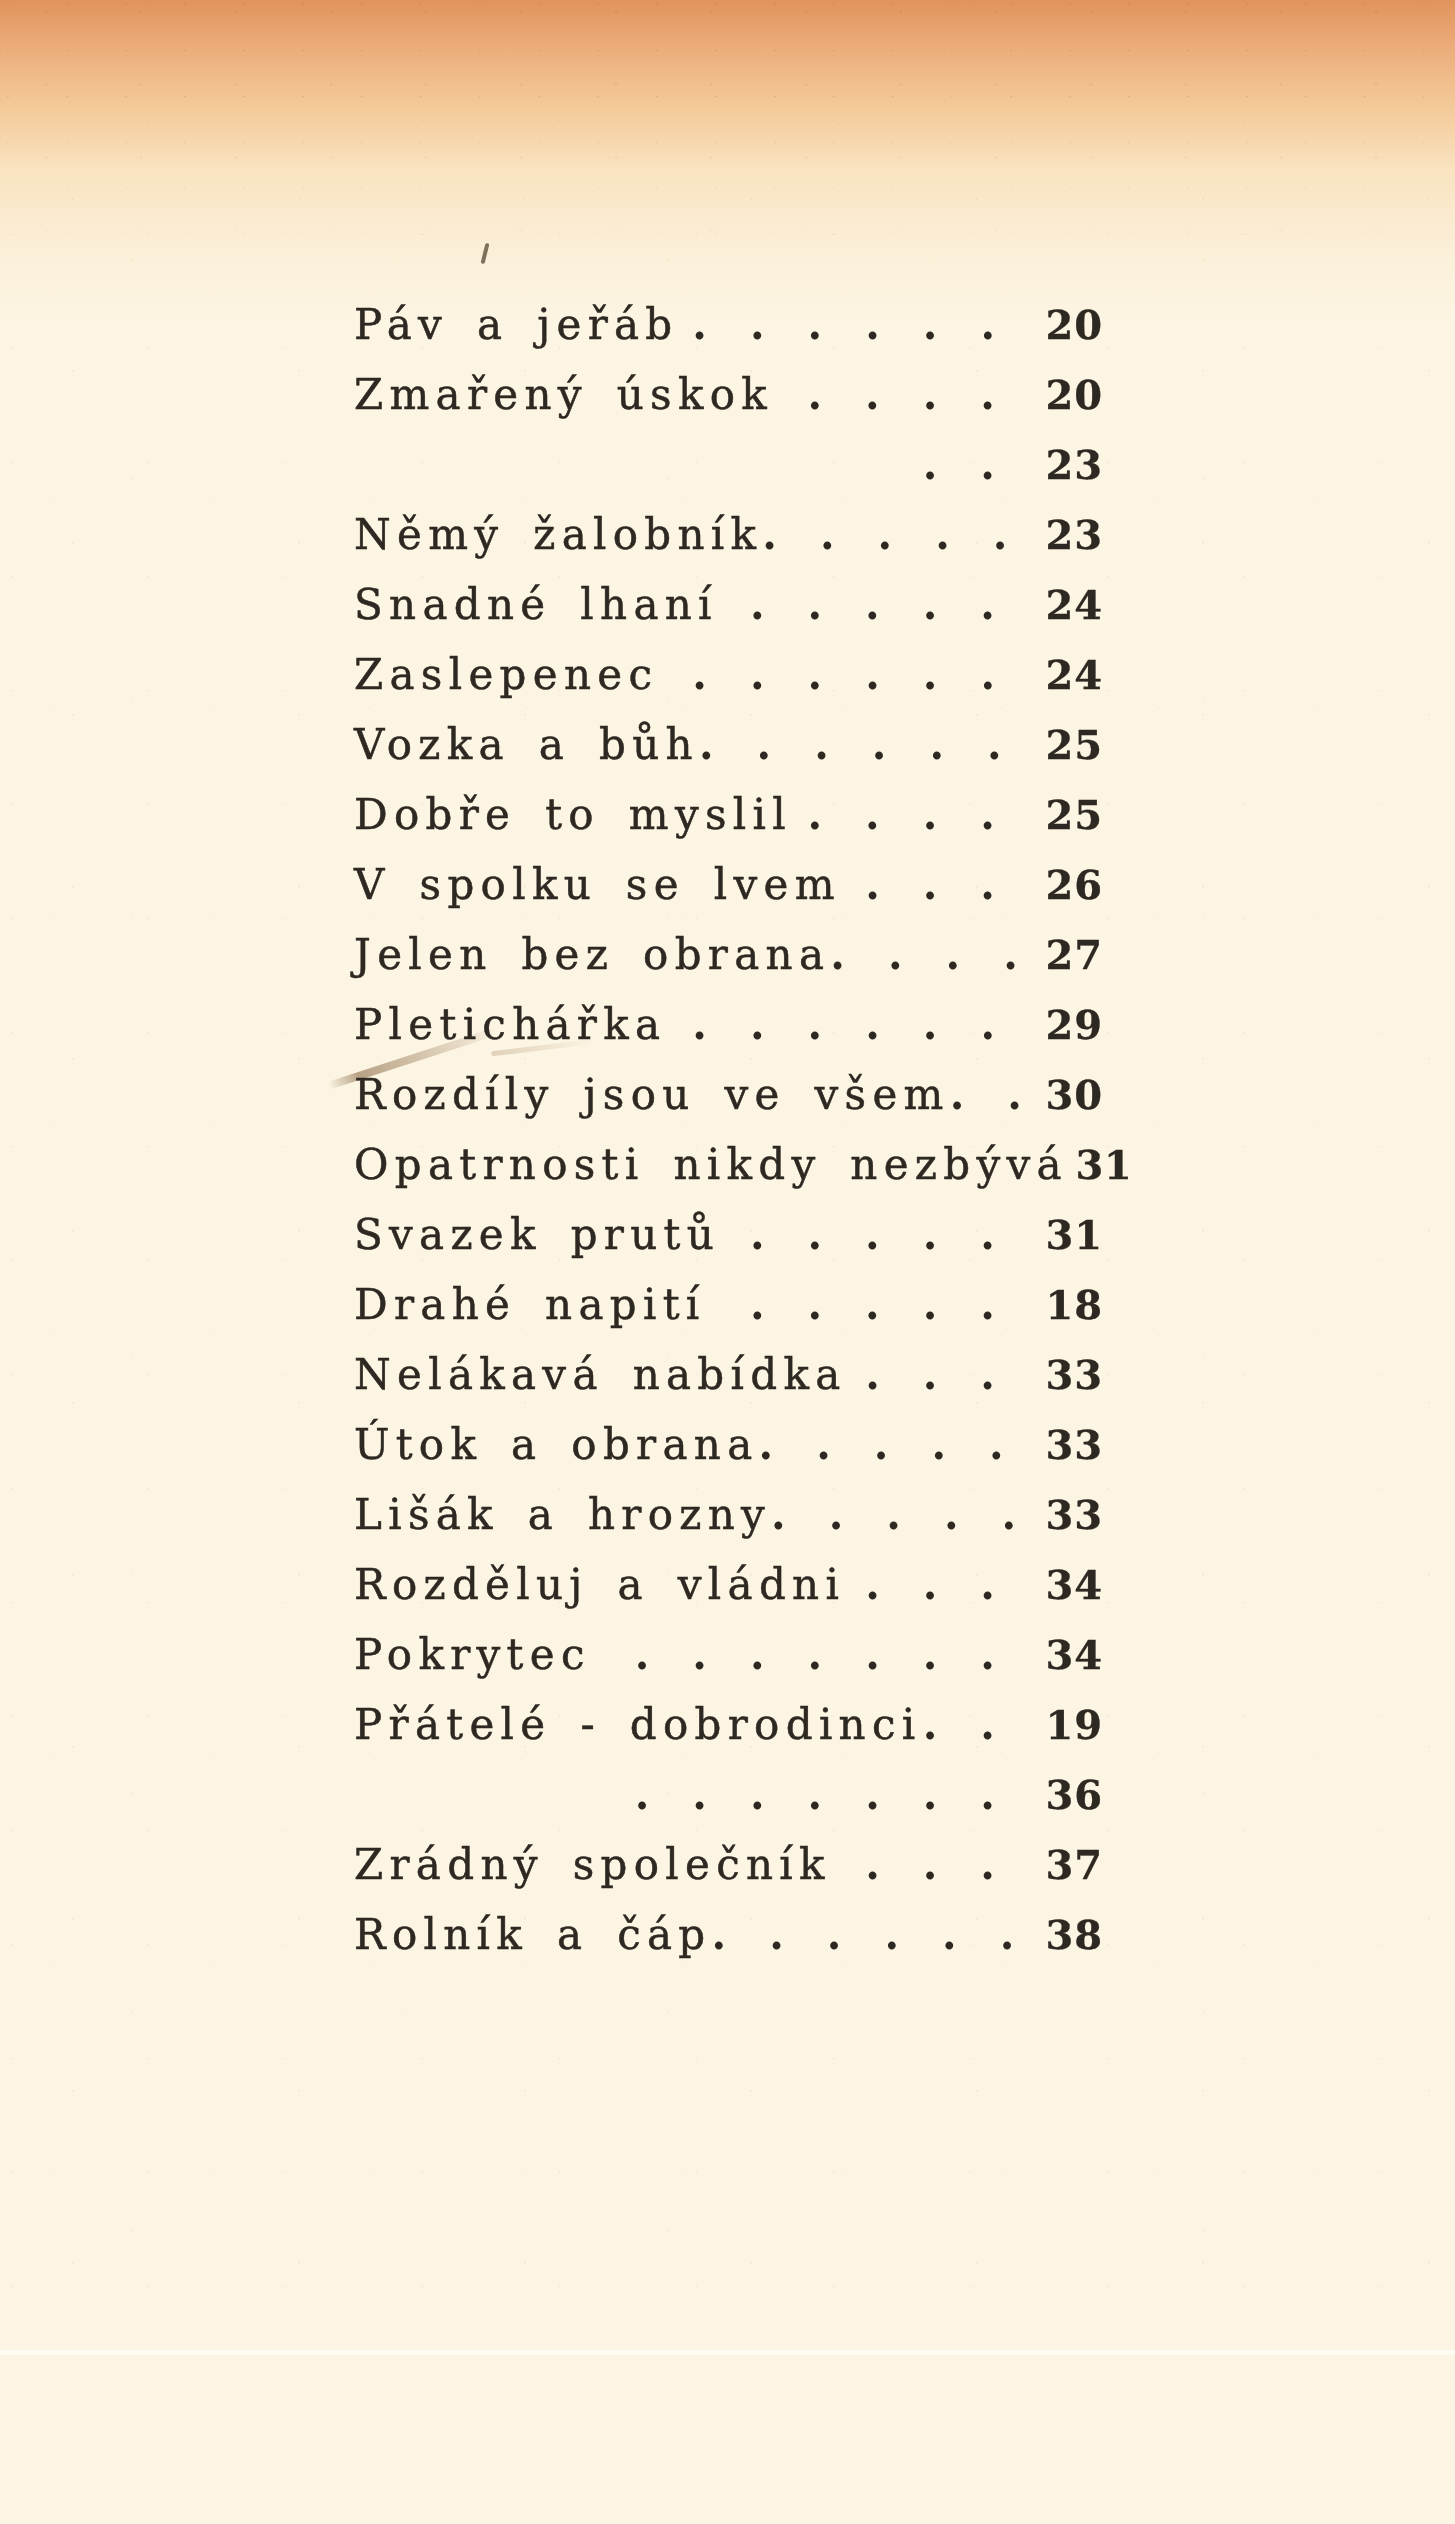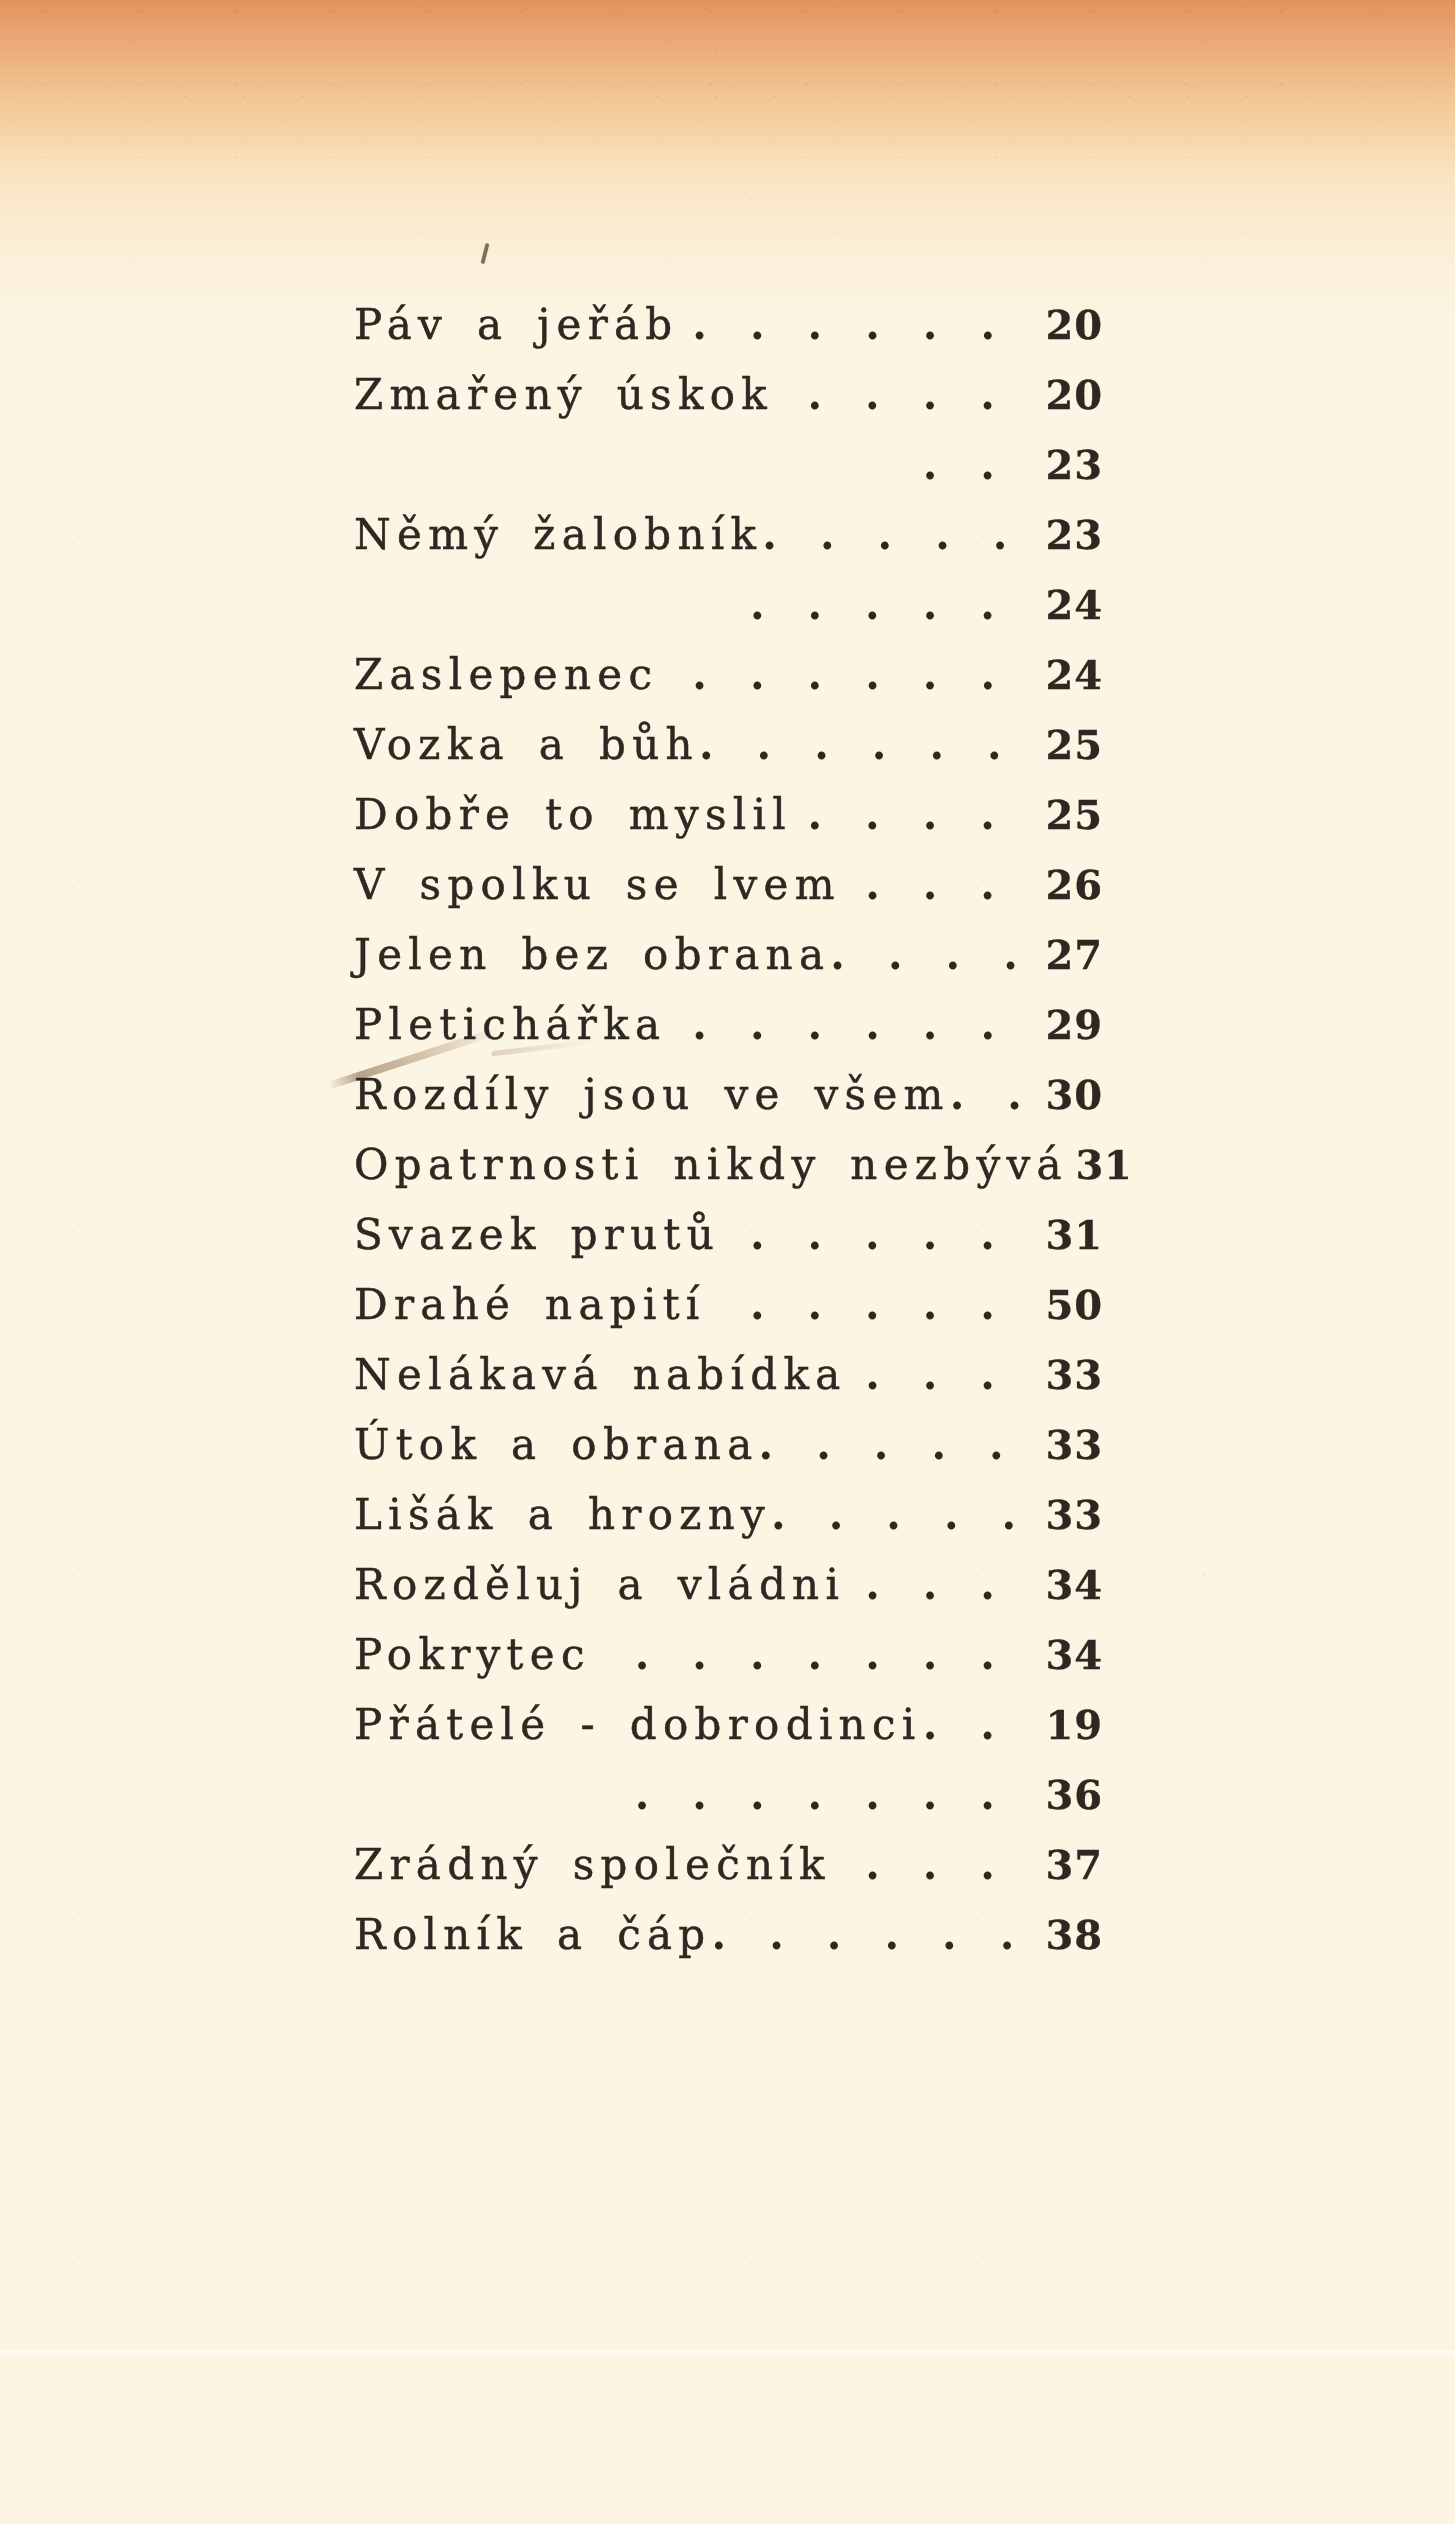--- a/index.html
+++ b/index.html
@@ -130,20 +130,21 @@
     <span class="p">23</span>
   </div>
 
   <div class="row">
     <span class="t">Němý žalobník</span>
     <span class="d">.....</span>
     <span class="p">23</span>
   </div>
 
   <div class="row">
+    <span class="t">Snadné lhaní</span>
     <span class="d">.....</span>
     <span class="p">24</span>
   </div>
 
   <div class="row">
     <span class="t">Zaslepenec</span>
     <span class="d">......</span>
     <span class="p">24</span>
   </div>
 
@@ -191,21 +192,21 @@
 
   <div class="row">
     <span class="t">Svazek prutů</span>
     <span class="d">.....</span>
     <span class="p">31</span>
   </div>
 
   <div class="row">
     <span class="t">Drahé napití</span>
     <span class="d">.....</span>
-    <span class="p">50</span>
+    <span class="p">18</span>
   </div>
 
   <div class="row">
     <span class="t">Nelákavá nabídka</span>
     <span class="d">...</span>
     <span class="p">33</span>
   </div>
 
   <div class="row">
     <span class="t">Útok a obrana</span>

